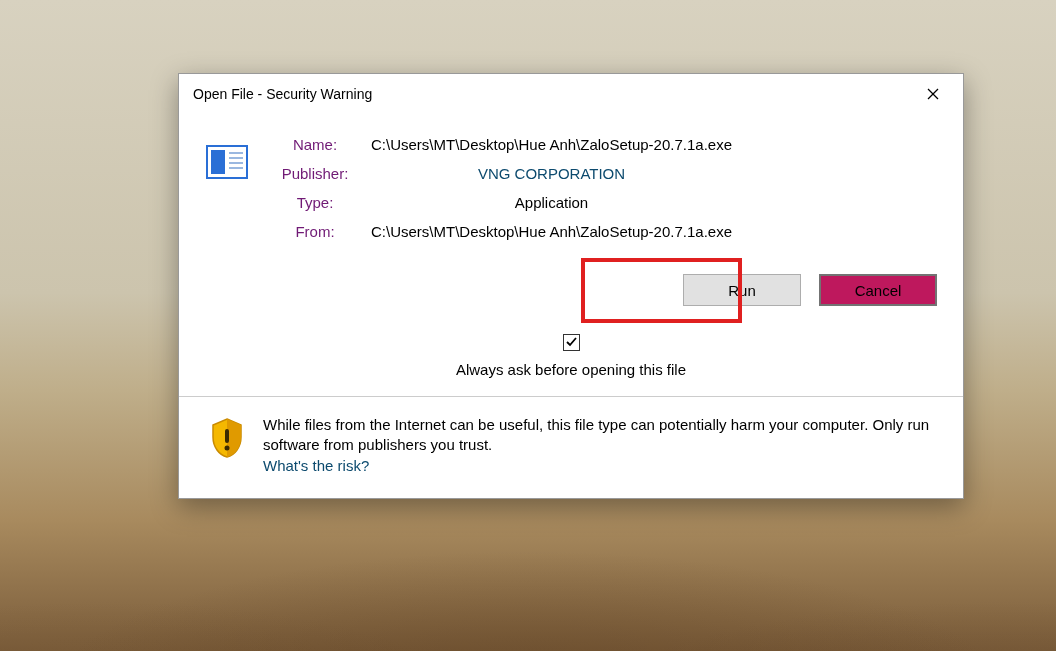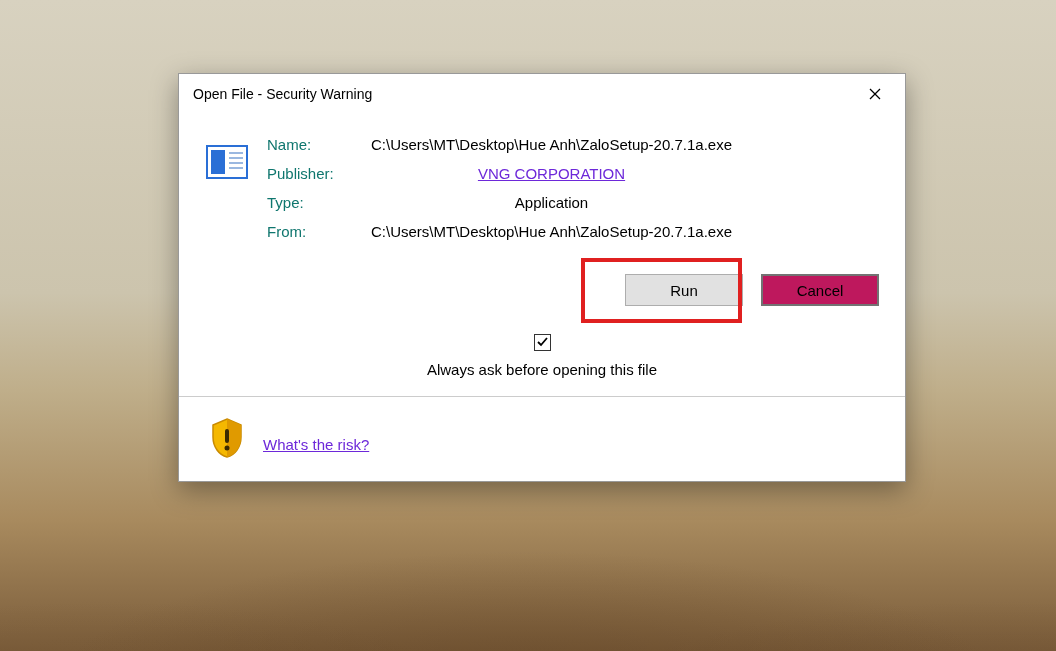--- a/index.html
+++ b/index.html
@@ -16,21 +16,21 @@
       position:absolute; left:0; right:0; bottom:0; height:180px;
       background:
         radial-gradient(ellipse 700px 220px at 50% 130%, rgba(90,60,30,0.5), transparent 70%),
         radial-gradient(ellipse 600px 200px at 10% 150%, rgba(110,80,45,0.5), transparent 70%),
         radial-gradient(ellipse 650px 200px at 95% 150%, rgba(100,70,40,0.5), transparent 70%);
     }
     .dialog {
       position: absolute;
       left: 178px;
       top: 73px;
-      width: 728px;
+      width: 786px;
       background: #fff;
       border: 1px solid #999;
       box-shadow: 0 8px 25px rgba(0,0,0,0.35);
       color: #000;
     }
     .titlebar {
       display: flex;
       align-items: center;
       justify-content: space-between;
       padding: 6px 8px 6px 14px;
@@ -62,23 +62,23 @@
       flex-shrink: 0;
     }
     .info-table {
       display: grid;
       grid-template-columns: 96px auto;
       row-gap: 12px;
       column-gap: 8px;
       font-size: 15px;
       align-items: baseline;
     }
-    .info-label { text-align: left; color: #0f766e; }
+    .info-label { text-align: center; color: #701a75; }
     .info-value { word-break: break-all; text-align:center; }
-    .link { color: #6d28d9; text-decoration: underline; cursor: pointer; }
+    .link { color: #0c4a6e; cursor: pointer; }
     .button-row {
       display: flex;
       justify-content: flex-end;
       gap: 18px;
       margin: 34px 4px 0 0;
       position: relative;
     }
     .btn {
       width: 118px; height: 32px;
       font-family: inherit;
@@ -199,18 +199,19 @@
   <div class="footer">
     <div class="shield-icon">
       <svg viewBox="0 0 36 42">
         <path d="M18 2 L32 8 L32 20 C32 30 26 38 18 40 C10 38 4 30 4 20 L4 8 Z" fill="#f5b800" stroke="#c98a00" stroke-width="1.5"></path>
         <path d="M18 2 L32 8 L32 20 C32 30 26 38 18 40 Z" fill="#e09a00"></path>
         <rect x="16" y="12" width="4" height="14" rx="2" fill="#3a2a00"></rect>
         <circle cx="18" cy="31" r="2.5" fill="#3a2a00"></circle>
       </svg>
     </div>
     <div class="footer-text">
+      <span>While files from the Internet can be useful, this file type can potentially harm your computer. Only run software from publishers you trust.</span>
       <br>
       <span class="link">What's the risk?</span>
     </div>
   </div>
 
 </div>
 
 </body></html>

